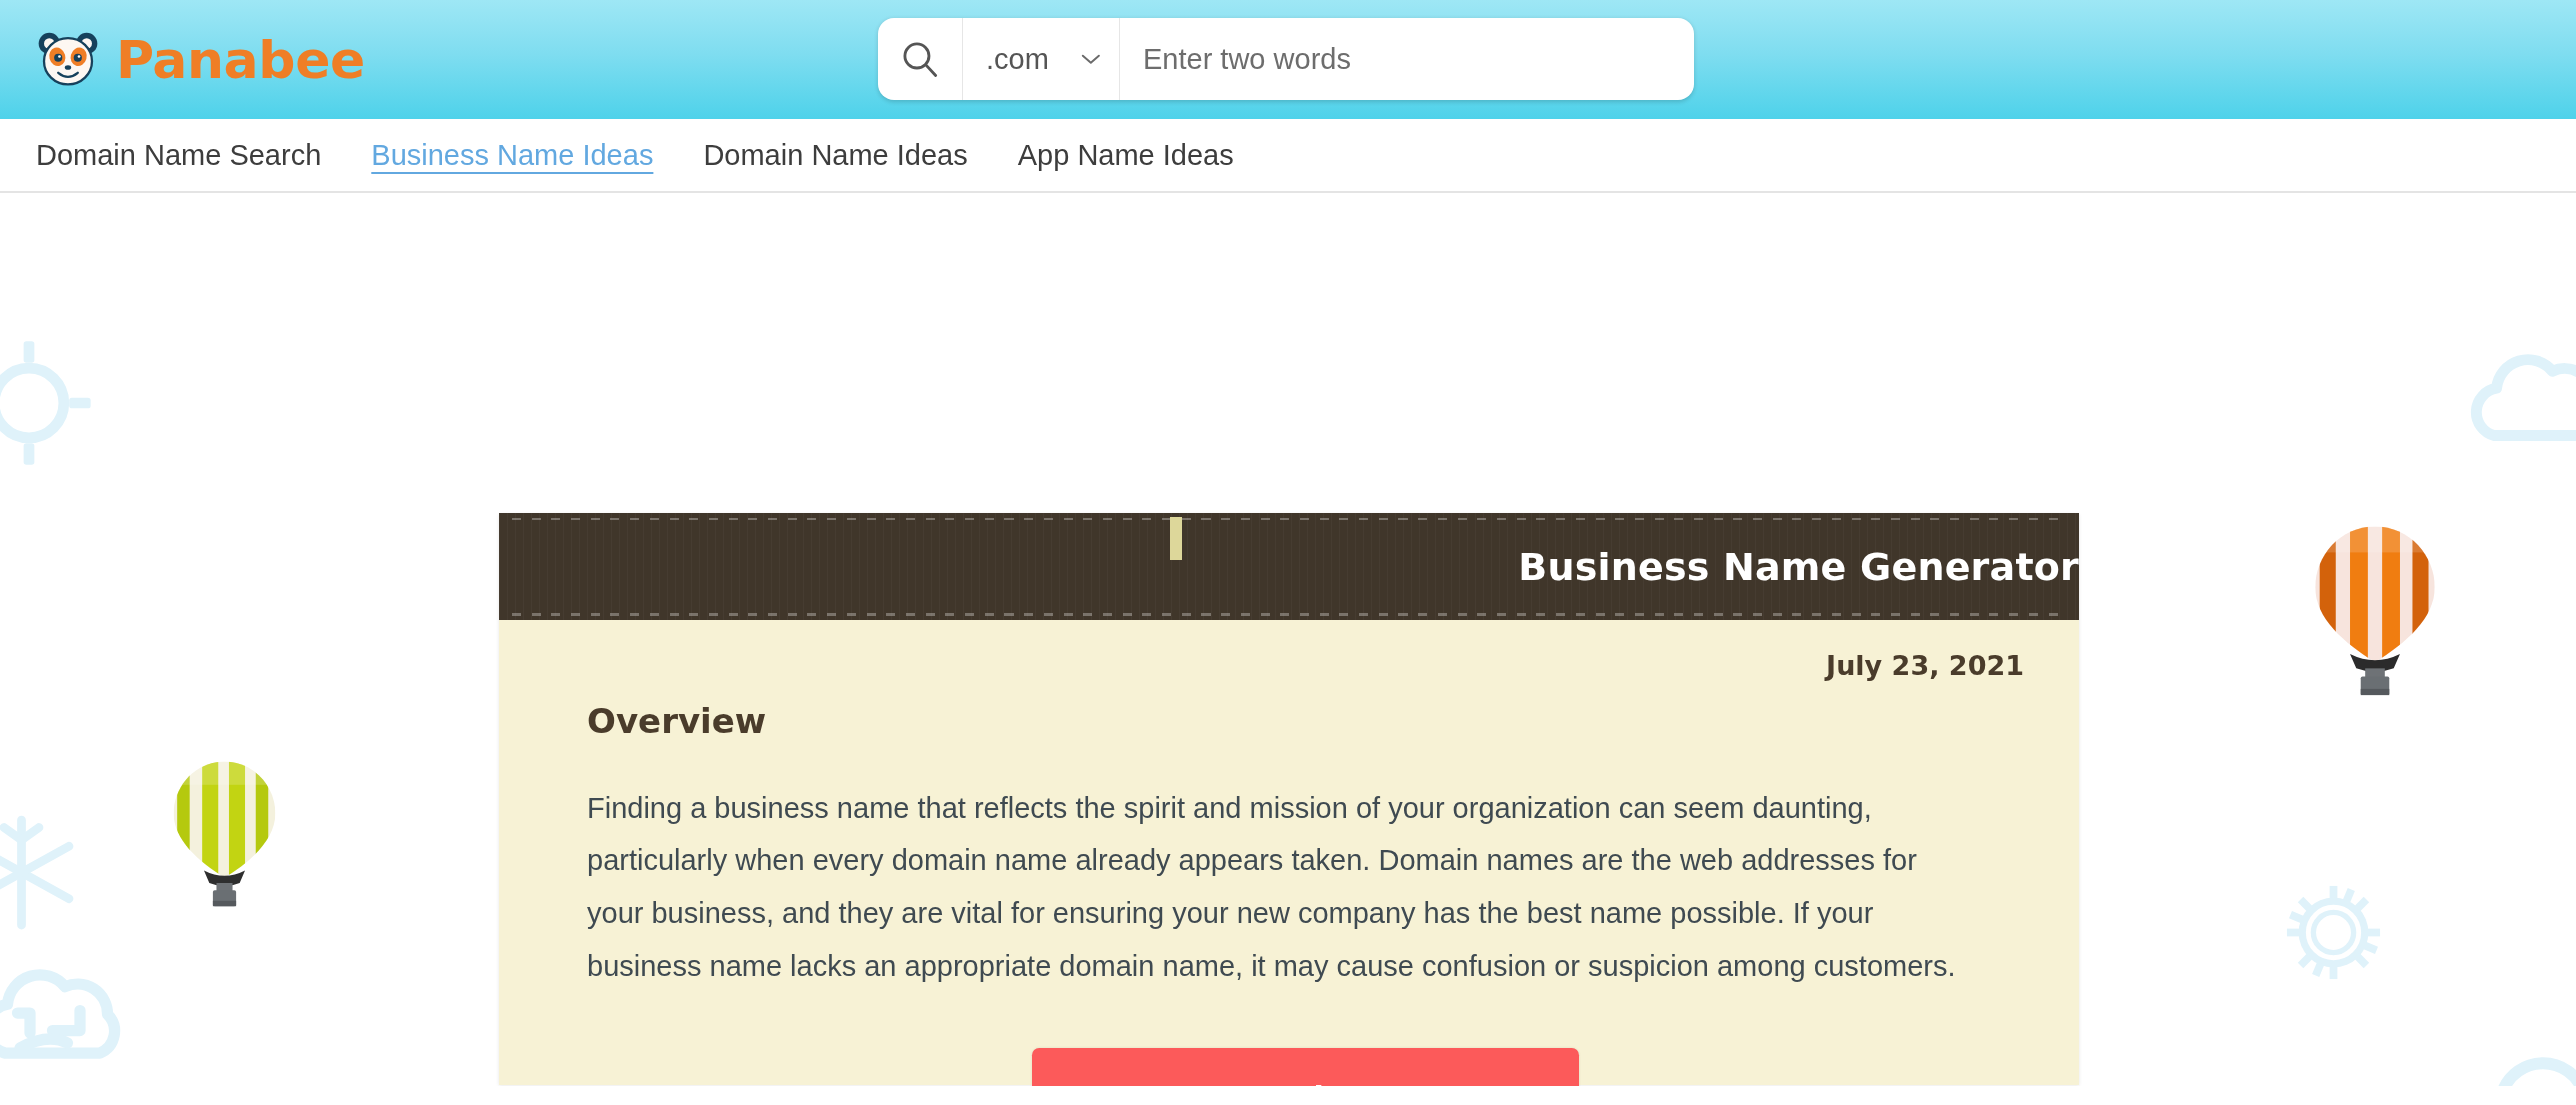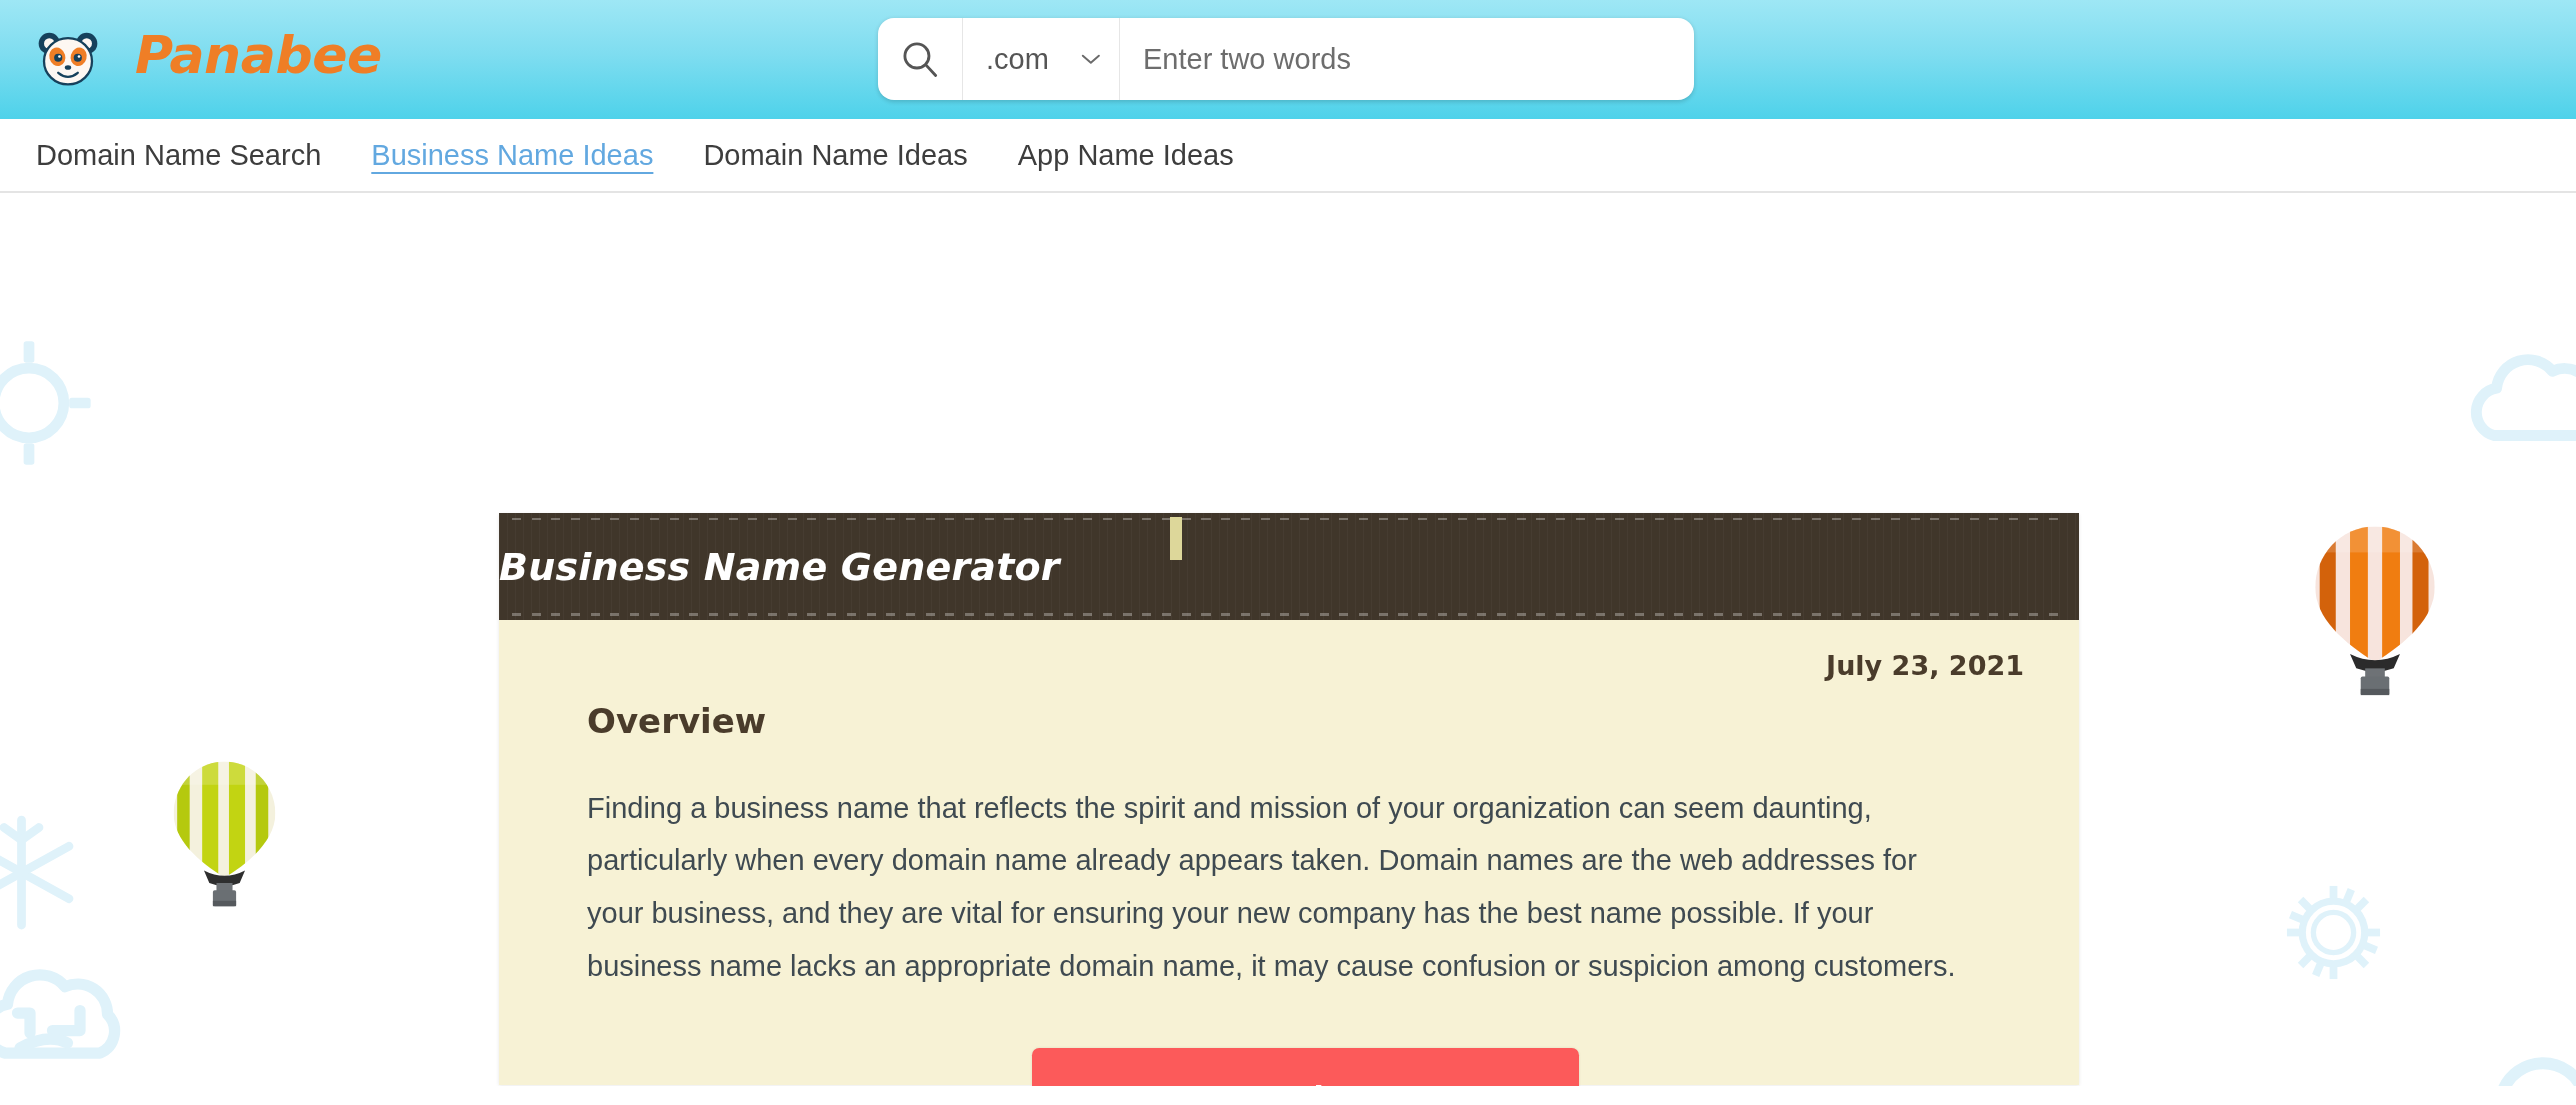--- a/index.html
+++ b/index.html
@@ -17,23 +17,23 @@
     position: relative;
     width: 2576px;
     height: 119px;
     background: linear-gradient(180deg, #9ee7f5 0%, #7fddf0 45%, #4ed2ea 100%);
     display: flex;
     align-items: center;
   }
 
   .brand {
     display: flex;
+    align-items: center;
     margin-left: 36px;
-    gap: 35px;
-    font-style: italic;
+    gap: 16px;
   }
 
   .panda-logo { width: 64px; height: 61px; display: block; }
 
   .brand-name {
     font-size: 52px;
     font-weight: 700;
     color: #ef7e26;
     letter-spacing: -0.4px;
     line-height: 1;
@@ -159,23 +159,22 @@
     height: 107px;
     background:
       repeating-linear-gradient(90deg,
         rgba(255,255,255,0.030) 0px,
         rgba(255,255,255,0.030) 0.9px,
         rgba(0,0,0,0.0) 0.9px,
         rgba(0,0,0,0.0) 8px),
       #40362a;
     display: flex;
     align-items: center;
-    justify-content: flex-start;
+    justify-content: flex-end;
     overflow: hidden;
-    font-style: italic;
   }
   
   .card-head::before,
   .card-head::after {
     content: "";
     position: absolute;
     left: 12.5px;
     right: 12.5px;
     height: 2.7px;
     background: repeating-linear-gradient(90deg,

